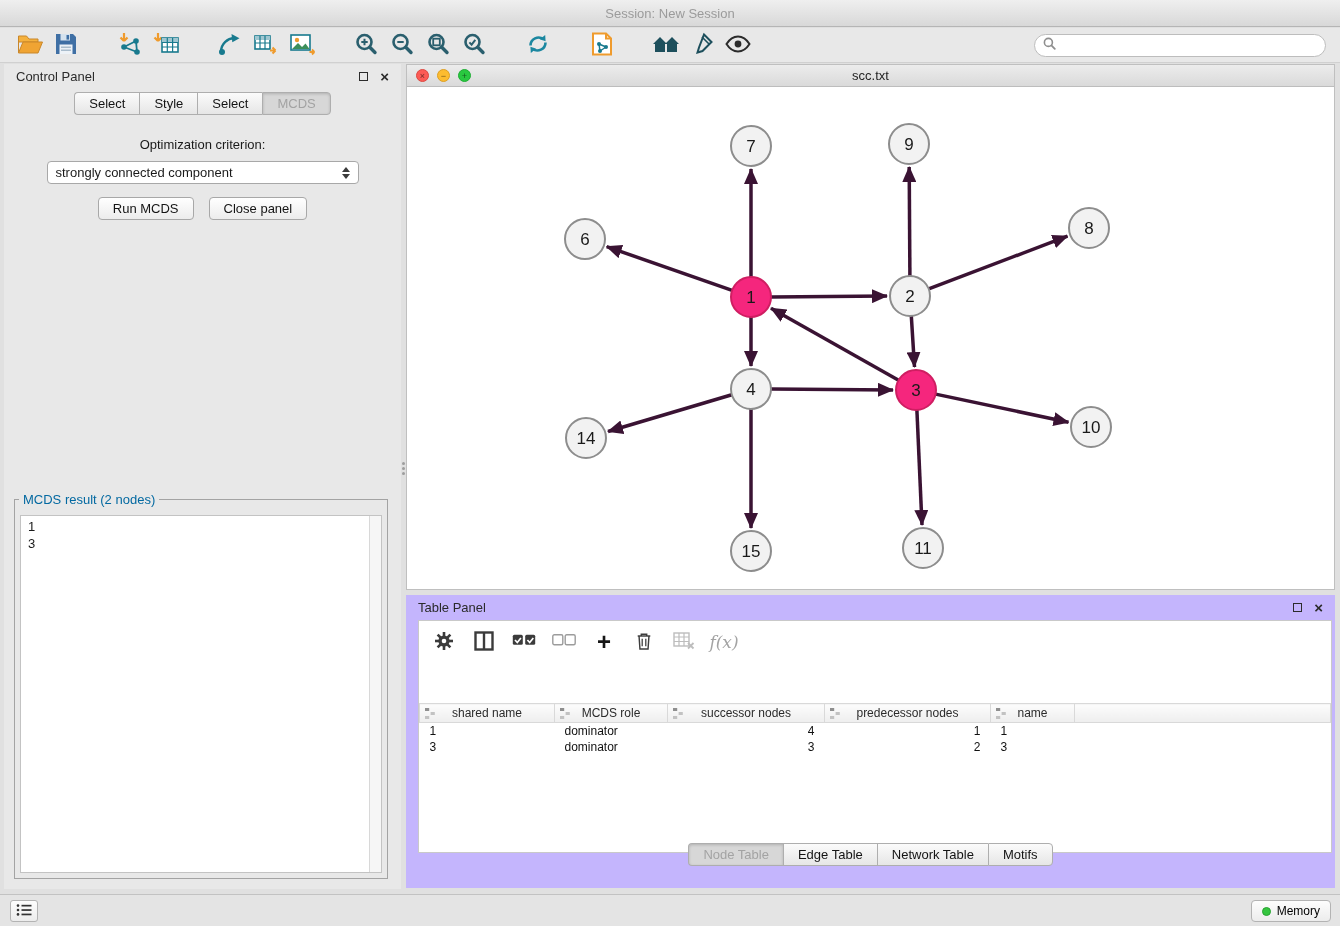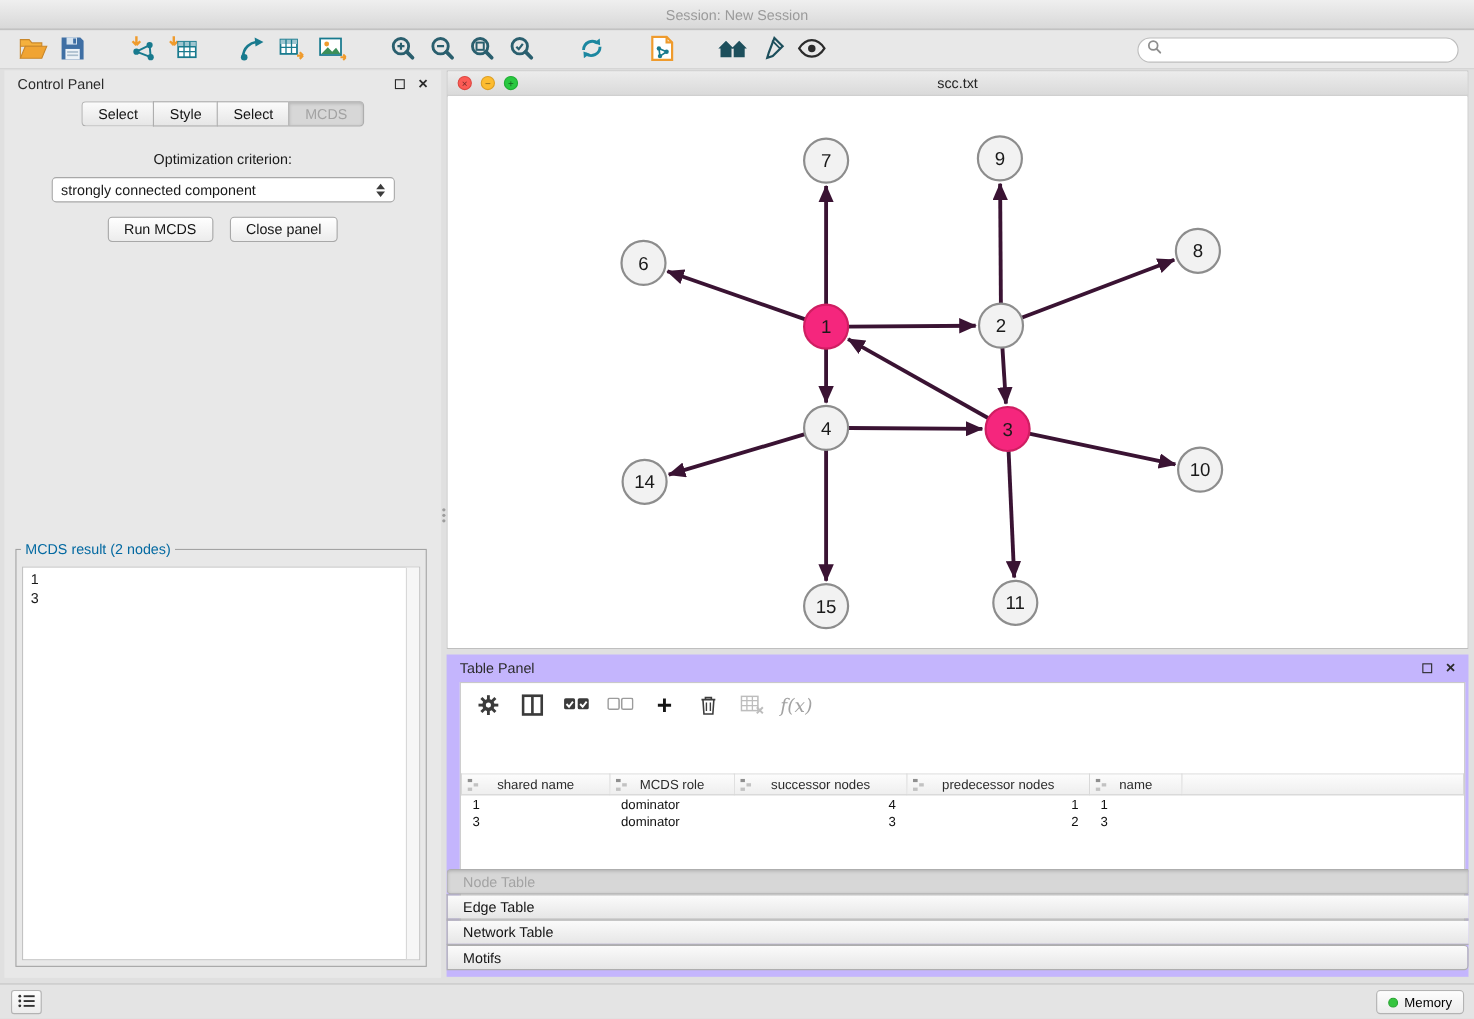--- a/index.html
+++ b/index.html
@@ -84,21 +84,21 @@
   .tpbtn { border:none; background:transparent; width:30px; height:30px; display:flex;
     align-items:center; justify-content:center; margin-right:10px; }
   .plus-glyph { font-size:24px; font-weight:bold; color:#161616; line-height:1; }
   .fx { font-family:"DejaVu Serif", serif; font-style:italic; font-size:17px; color:#a3a3a3; }
   .tp-table { position:absolute; top:42px; left:0; right:0; bottom:0; overflow:hidden;margin-top:40px; }
   table { width:100%; border-collapse:collapse; table-layout:fixed; }
   th { position:relative; height:19px; background:linear-gradient(#fcfcfc,#eeeeee);
     border:1px solid #d9d9d9; font-size:12px; font-weight:normal; color:#2b2b2b; }
   th .sort-ic { position:absolute; left:5px; top:4px; }
   td { font-size:12px; height:16px; padding:0 10px; color:#111; overflow:hidden; white-space:nowrap; }
-  .tp-tabs { position:absolute; bottom:6px; left:0; right:0; display:flex; justify-content:center;flex-direction:column; }
+  .tp-tabs { position:absolute; bottom:22px; left:0; right:0; display:flex; justify-content:center; }
 
   
   .statusbar { position:absolute; left:0; right:0; bottom:0; height:32px; background:#e4e4e4;
     border-top:1px solid #c2c2c2; }
   .sb-left { position:absolute; left:10px; top:5px; width:28px; height:22px; border:1px solid #b3b3b3;
     border-radius:3px; background:linear-gradient(#fdfdfd,#ececec); display:flex; align-items:center; justify-content:center; }
   .sb-memory { position:absolute; right:9px; top:5px; height:22px; padding:0 10px; border:1px solid #b3b3b3;
     border-radius:4px; background:linear-gradient(#fdfdfd,#ececec); display:flex; align-items:center; gap:6px; font-size:12px; }
   .mem-dot { width:9px; height:9px; border-radius:50%; background:#35c53f; border:1px solid #28a332; }
 </style>

